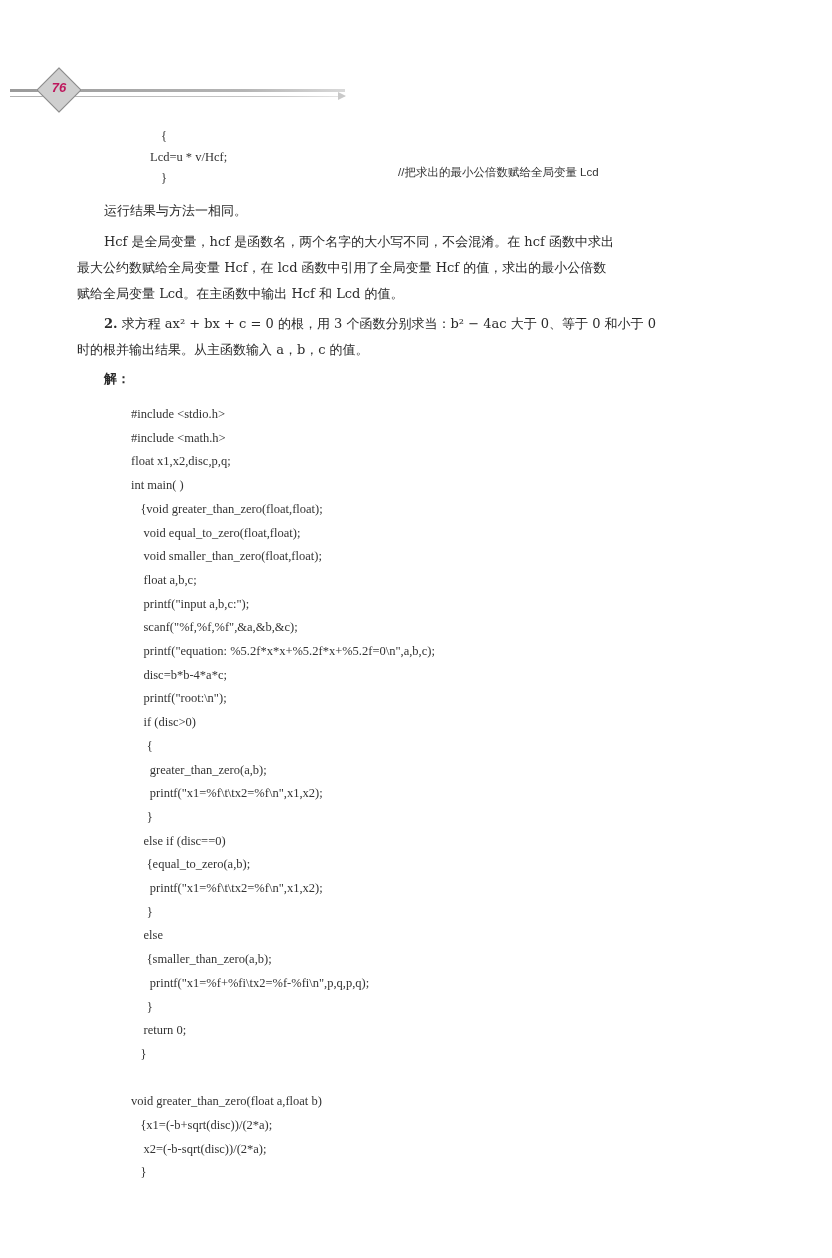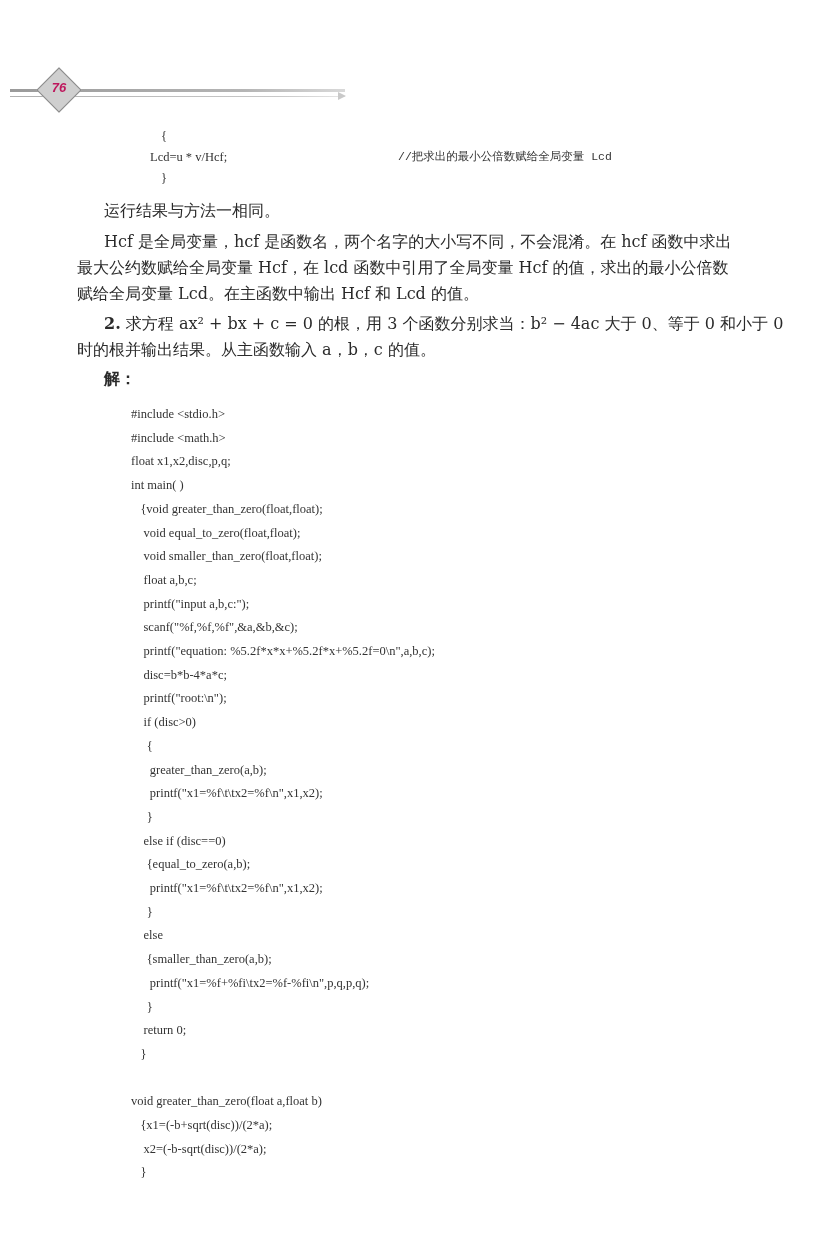--- a/index.html
+++ b/index.html
@@ -9,38 +9,38 @@
   }
   .header { position: absolute; left: 0; top: 66px; width: 360px; height: 46px; }
   .header .line1 { position: absolute; left: 10px; top: 23px; width: 335px; height: 3px; background: linear-gradient(to right, #9a9a9a, #b5b5b5 70%, #d9d9d9); }
   .header .line2 { position: absolute; left: 10px; top: 30px; width: 335px; height: 1px; background: linear-gradient(to right, #b0b0b0, #c8c8c8 80%, #e6e6e6); }
   .header .arrow { position: absolute; left: 338px; top: 26px; width: 0; height: 0; border-left: 8px solid #c9c9c9; border-top: 4px solid transparent; border-bottom: 4px solid transparent; }
   .badge { position: absolute; left: 43px; top: 8px; width: 30px; height: 30px; transform: rotate(45deg); background: #cfcfcf; border: 1px solid #8a8a8a; }
   .badge-num { position: absolute; left: 43px; top: 14px; width: 32px; text-align: center; font-family: "Liberation Sans", sans-serif; font-weight: bold; font-style: italic; font-size: 13px; color: #be185d; }
   .header-title { position: absolute; left: 90px; top: 2px; font-size: 15px; color: #3a3a3a; letter-spacing: 1px; white-space: nowrap; }
 
   .code { position: absolute; font-family: "Liberation Serif", "DejaVu Serif", serif; font-size: 12.5px; color: #333; white-space: pre; line-height: 17px; }
-  .para { position: absolute; font-size: 16px; color: #2a2a2a; white-space: nowrap; line-height: 27px; }
+  .para { position: absolute; font-size: 13px; color: #2a2a2a; white-space: nowrap; line-height: 27px; }
   .bold { font-weight: bold; }
   .it { }
 </style>
 </head>
 <body>
 
 <div class="header">
   <div class="line1"></div>
   <div class="line2"></div>
   <div class="arrow"></div>
   <div class="badge"></div>
   <div class="badge-num">76</div>
 </div>
 
 <div class="code" style="left:161px; top:128px;">{</div>
 <div class="code" style="left:150px; top:149px;">Lcd=u * v/Hcf;</div>
-<div class="code" style="left:398px; top:148px; font-family:Liberation Mono, monospace; font-size:11.5px;">//把求出的最小公倍数赋给全局变量 Lcd</div>
+<div class="code" style="left:398px; top:164px; font-family:Liberation Sans, sans-serif; font-size:11.5px;">//把求出的最小公倍数赋给全局变量 Lcd</div>
 <div class="code" style="left:161px; top:170px;">}</div>
 
 <div class="para" style="left:104px; top:197px;">运行结果与方法一相同。</div>
 <div class="para" style="left:104px; top:228px;">Hcf 是全局变量，hcf 是函数名，两个名字的大小写不同，不会混淆。在 hcf 函数中求出</div>
 <div class="para" style="left:77px; top:254px;">最大公约数赋给全局变量 Hcf，在 lcd 函数中引用了全局变量 Hcf 的值，求出的最小公倍数</div>
 <div class="para" style="left:77px; top:280px;">赋给全局变量 Lcd。在主函数中输出 Hcf 和 Lcd 的值。</div>
 
 <div class="para" style="left:104px; top:310px;">
   <span class="bold">2.</span><span> 求方程 </span><span class="it">ax² + bx + c = 0</span><span> 的根，用 3 个函数分别求当：</span><span class="it">b² − 4ac</span><span> 大于 0、等于 0 和小于 0</span>
 </div>

